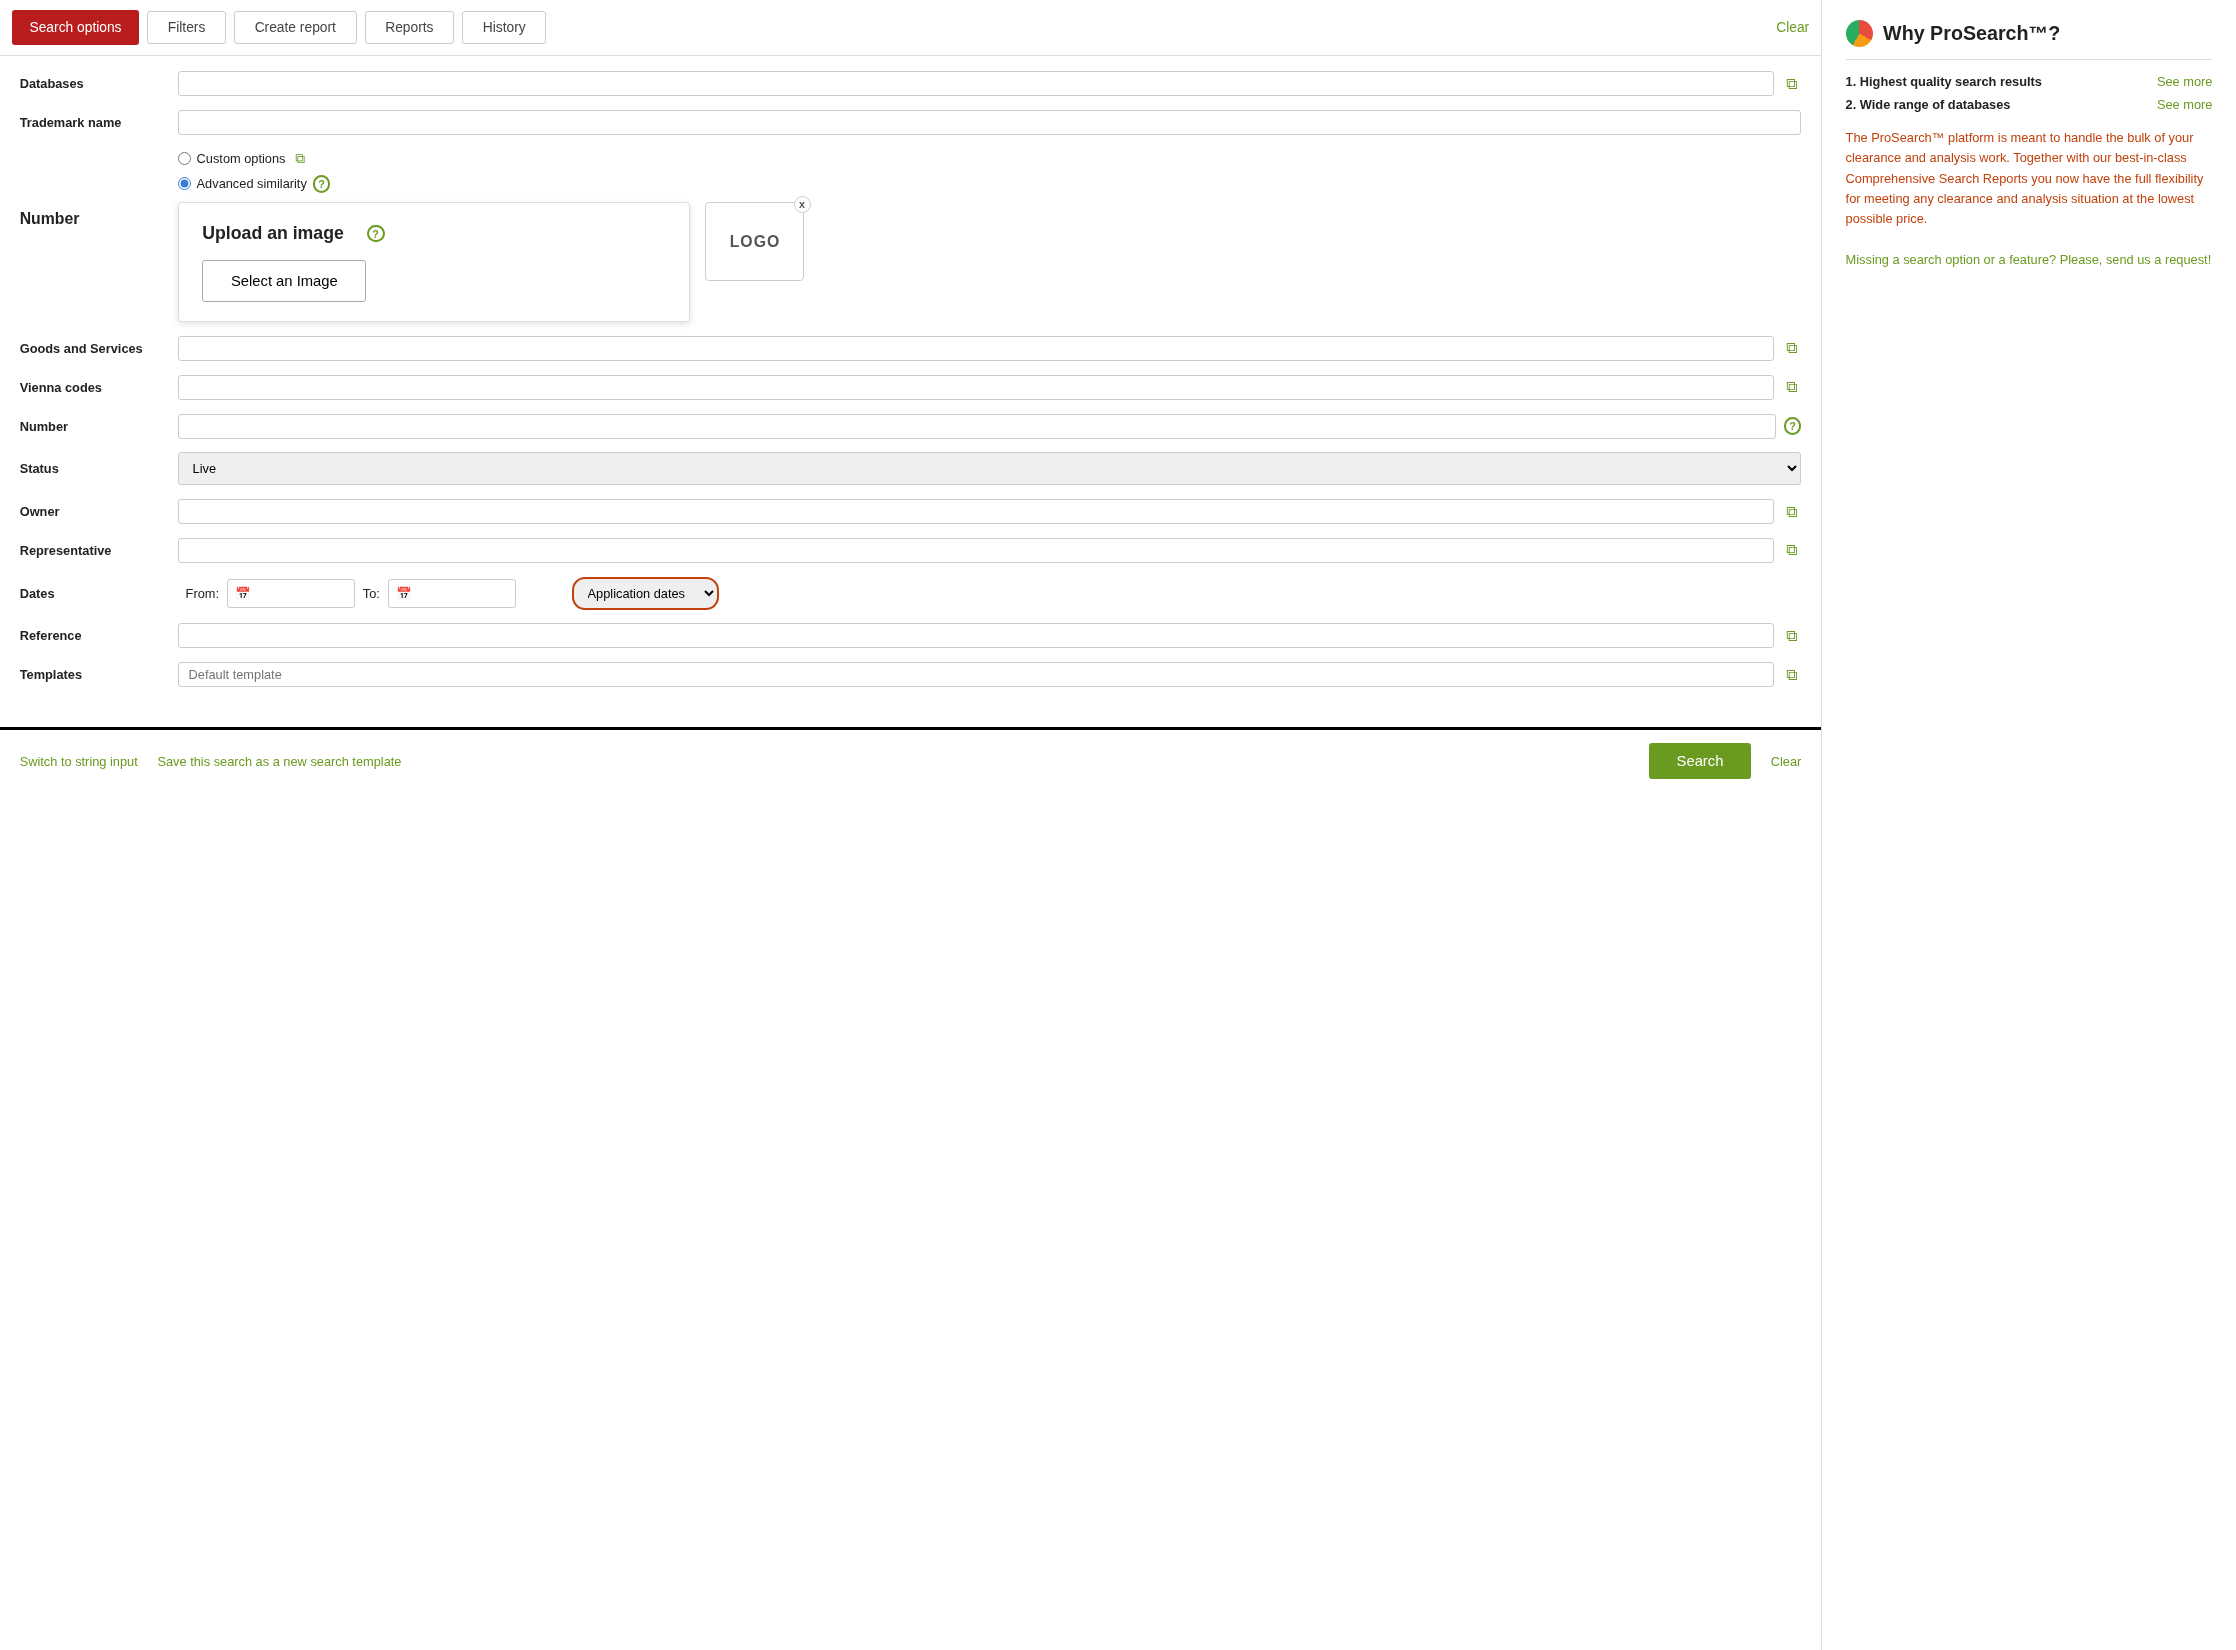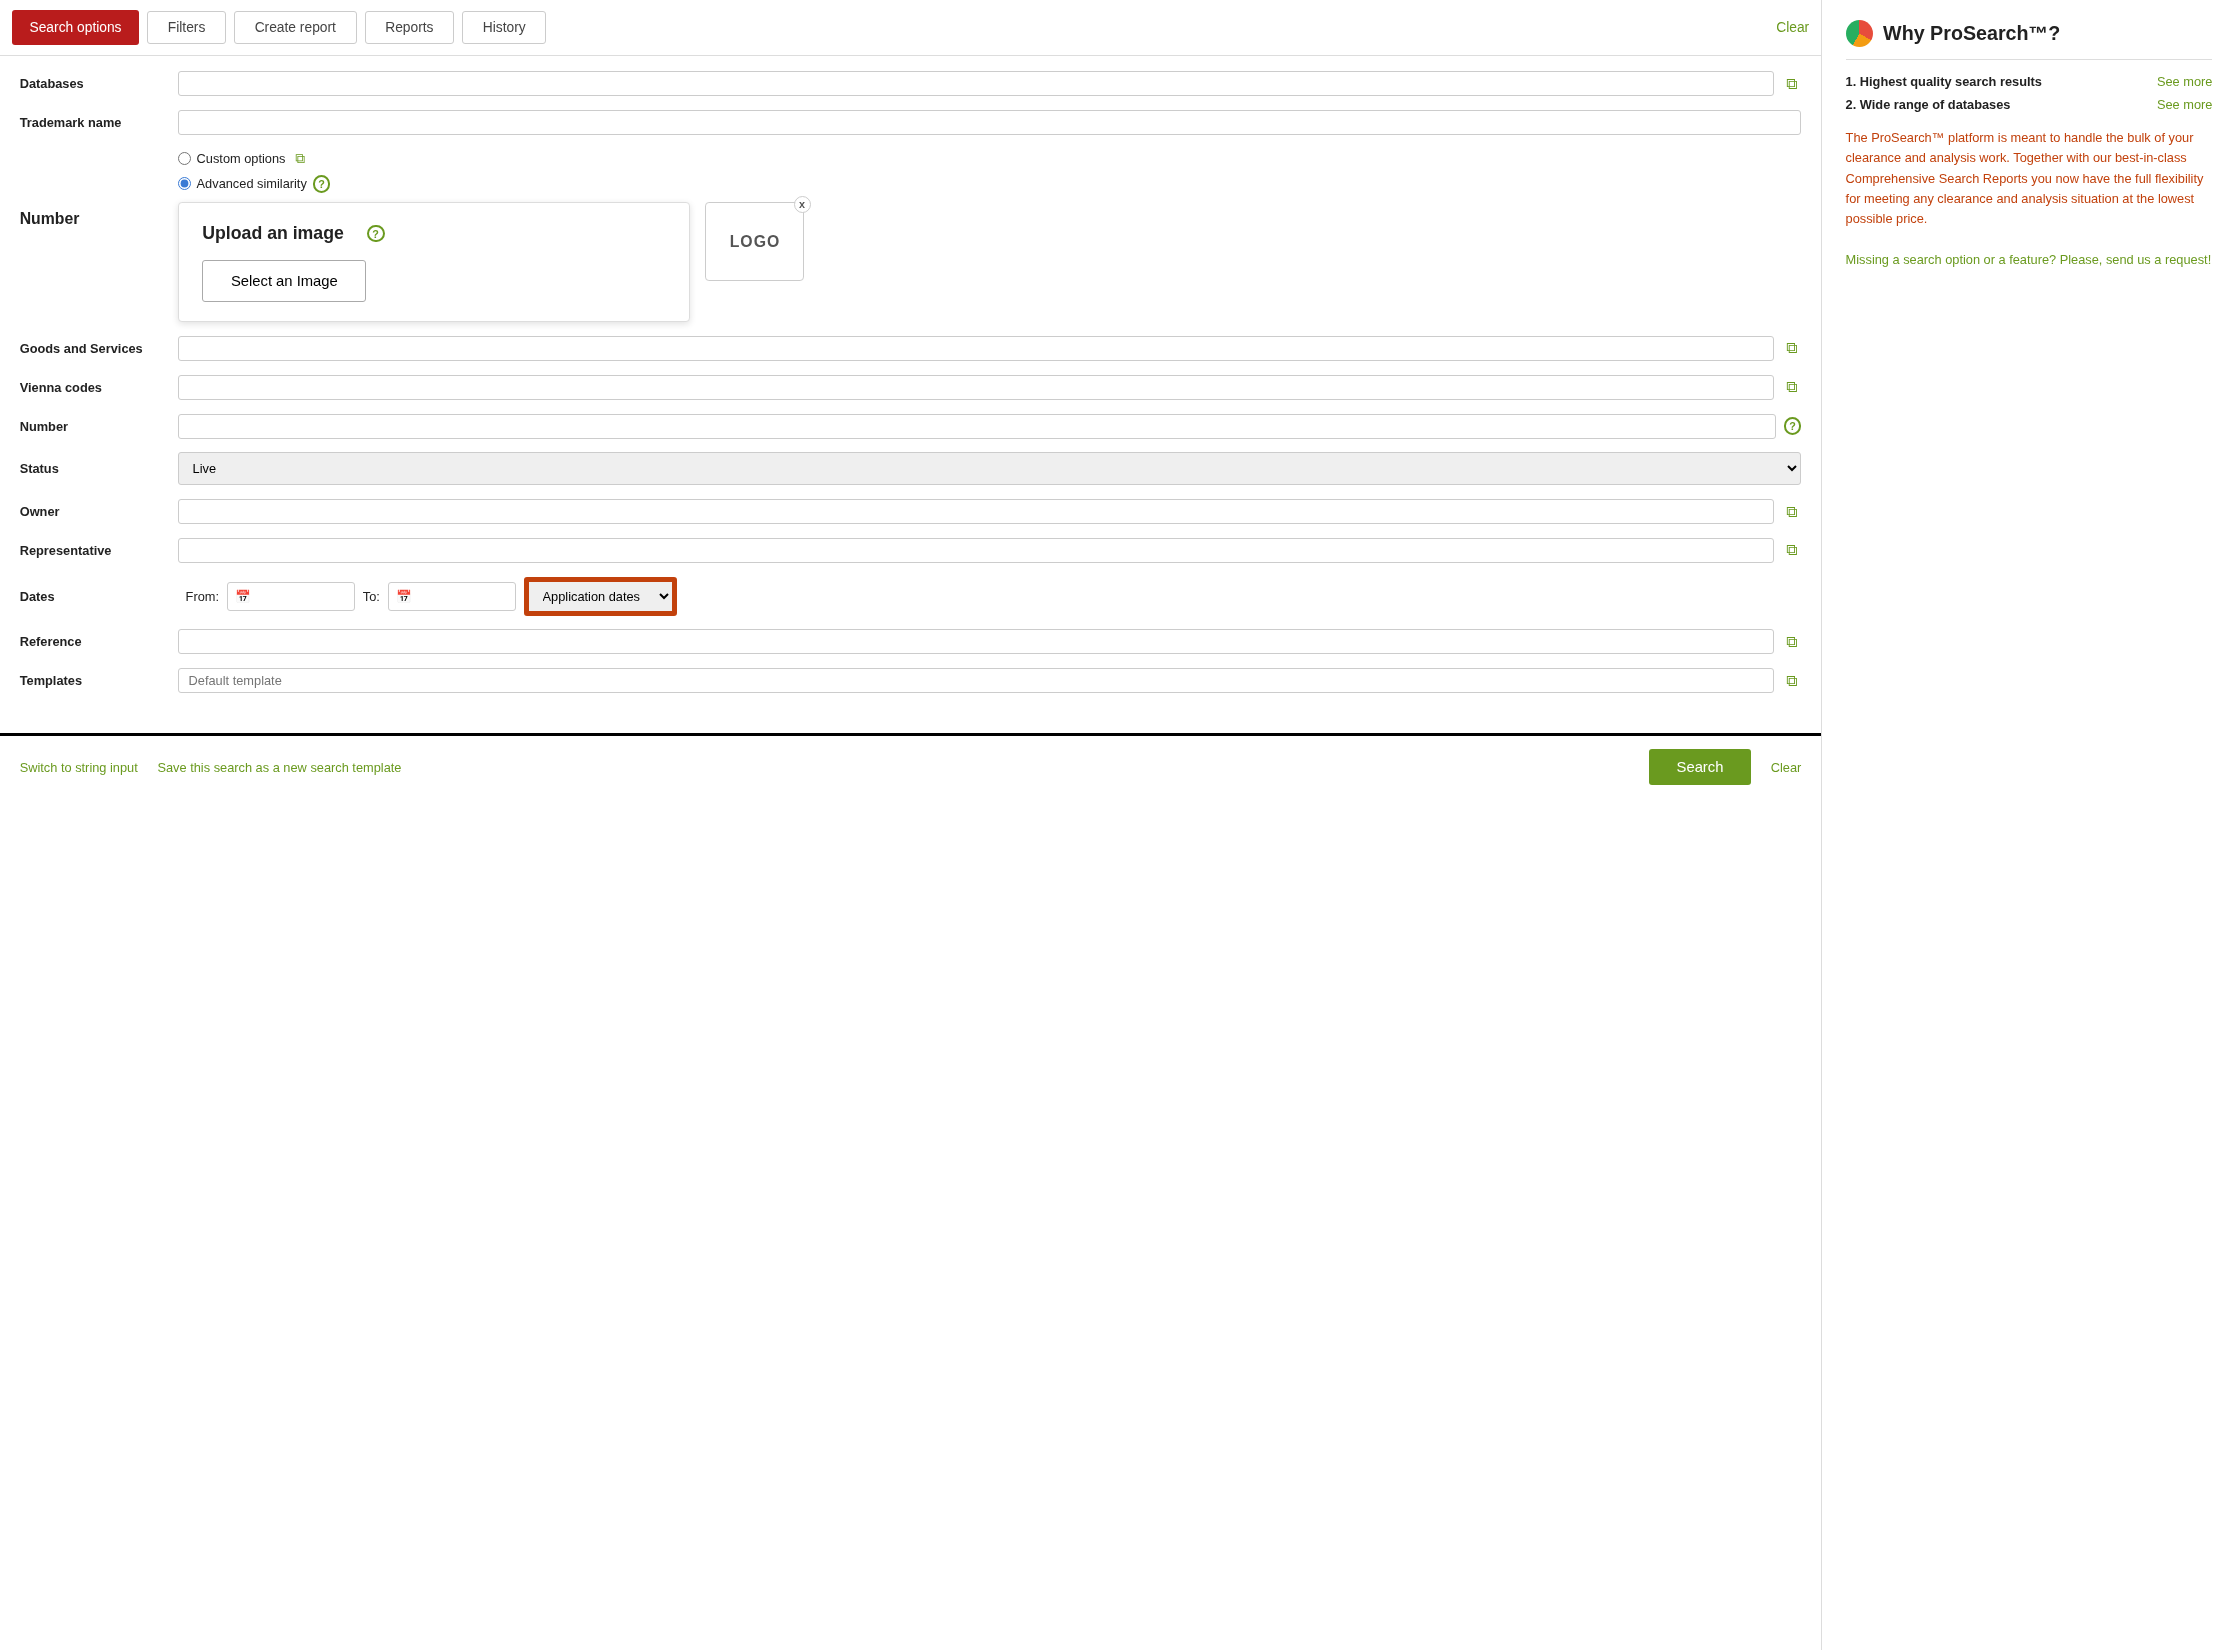--- a/index.html
+++ b/index.html
@@ -44,21 +44,21 @@
     .logo-close { position: absolute; top: -7.9px; right: -7.9px; width: 17.7px; height: 17.7px; background: #fff; border: 1px solid #ccc; border-radius: 50%; display: flex; align-items: center; justify-content: center; font-size: 10.8px; cursor: pointer; }
 
     
     .status-select { flex: 1; padding: 6.9px 9.9px; border: 1px solid #ccc; border-radius: 3px; font-size: 12.8px; height: 33px; appearance: auto; }
 
     
     .dates-row { display: flex; align-items: center; margin-bottom: 13.8px; gap: 7.9px; }
     .dates-label { width: 158px; font-weight: bold; font-size: 12.8px; flex-shrink: 0; }
     .date-from-label { font-size: 12.8px; flex-shrink: 0; }
     .date-input { padding: 5.9px 7.9px; border: 1px solid #ccc; border-radius: 3px; font-size: 12.8px; width: 128px; }
-    .date-select { padding: 5.9px 9.9px; border: 5px solid #c2410c; border-radius: 3px; font-size: 12.8px; }
+    .date-select { padding: 5.9px 9.9px; border: 2px solid #c2410c; border-radius: 13px; font-size: 12.8px; margin-left: 48px; }
 
     
     .bottom-bar { display: flex; align-items: center; padding: 13.8px 19.7px; border-top: 3px solid #000000; gap: 19.7px; margin-top: 9.9px; }
     .link-text { color: #6a9a1f; font-size: 12.8px; cursor: pointer; text-decoration: none; }
     .btn-search { background: #6a9a1f; color: #fff; border: none; padding: 9.9px 27.6px; font-size: 14.8px; cursor: pointer; border-radius: 3px; margin-left: auto; }
     .btn-clear-bottom { color: #6a9a1f; font-size: 12.8px; cursor: pointer; background: none; border: none; }
 
     
     .right-panel { width: 414px; flex-shrink: 0; padding: 19.7px 23.6px; background: #fff; }
     .right-panel-title { display: flex; align-items: center; gap: 9.9px; font-size: 19.7px; font-weight: bold; margin-bottom: 11.8px; }

